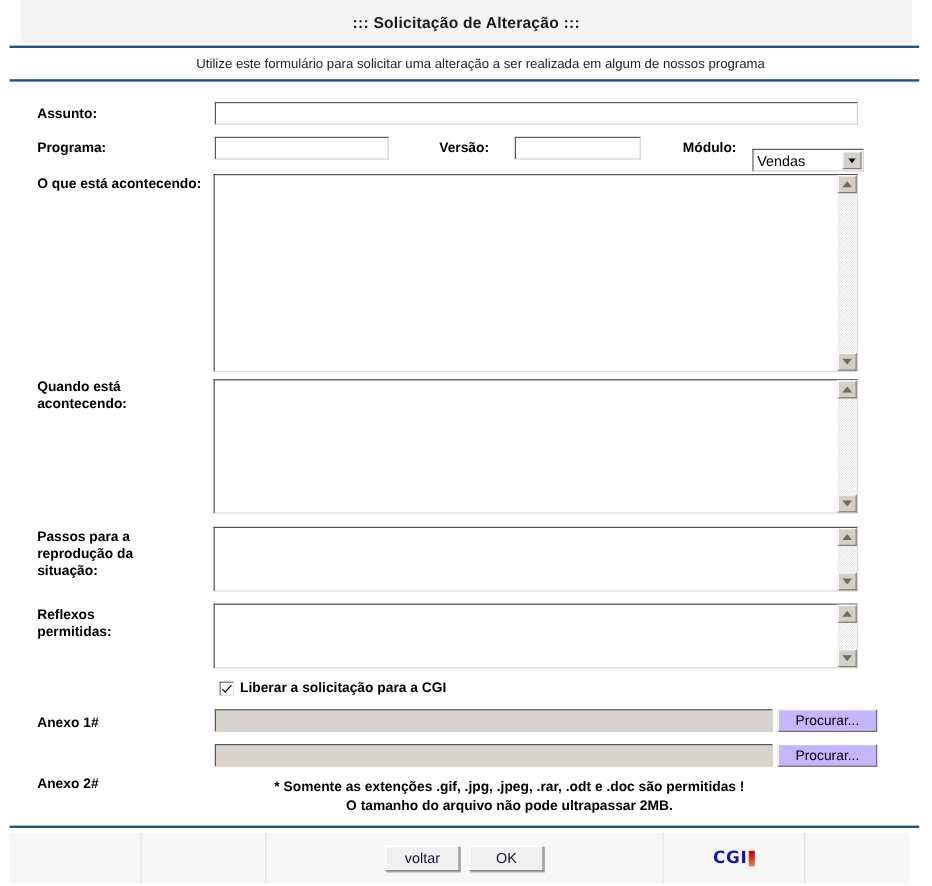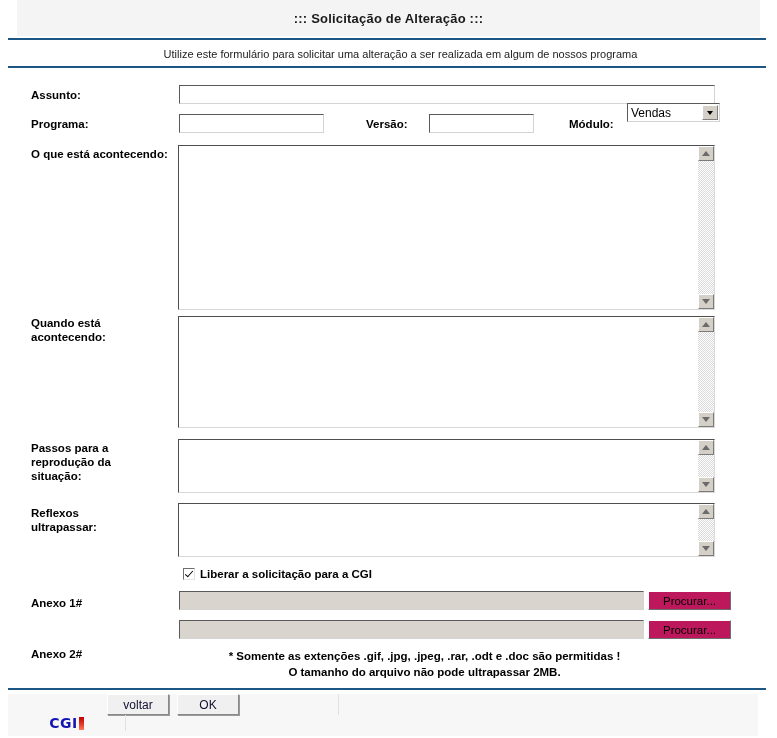--- a/index.html
+++ b/index.html
@@ -224,21 +224,21 @@
 
   
   .file-fake {
     height: 19px;
     background: #d9d5ce;
     border: 1px solid;
     border-color: #5a5a5a #d4d4d4 #d4d4d4 #5a5a5a;
     box-sizing: border-box;
   }
   .btn3d {
-    background: #be185d;
+    background: #c4b5fd;
     border: 1px solid;
     border-color: #ffffff #6f6f6f #6f6f6f #ffffff;
     box-sizing: border-box;
     font-family: "Liberation Sans", sans-serif;
     font-size: 11.5px;
     color: #000;
     display: flex;
     align-items: center;
     justify-content: center;
     cursor: default;
@@ -262,21 +262,20 @@
   
   .footer {
     position: absolute;
     left: 8px;
     top: 694px;
     width: 750px;
     height: 42px;
     display: flex;
     align-items: stretch;
     background: #f7f7f8;
-    flex-direction: column;
   }
   .fcell {
     border-right: 1px solid #e2e2e6;
     display: flex;
     align-items: center;
     justify-content: center;
     box-sizing: border-box;
   }
   .fcell.last { border-right: none; }
   .fbtn {
@@ -335,21 +334,21 @@
 
     <div class="row" style="left:31px; top:41px;">
       <span class="lbl" style="width:147px;">Programa:</span>
     </div>
     <input class="txt" style="position: absolute; left: 179px; top: 38px; width: 145px; height: 19px;" type="text" value="">
 
     <span class="lbl" style="position:absolute; left:366px; top:41px;">Versão:</span>
     <input class="txt" style="position: absolute; left: 429px; top: 38px; width: 105px; height: 19px;" type="text" value="">
 
     <span class="lbl" style="position:absolute; left:569px; top:41px;">Módulo:</span>
-    <div class="sel-wrap" style="position:absolute; left:627px; top:27px;">
+    <div class="sel-wrap" style="position:absolute; left:627px; top:48px;">
       <span class="sel-value">Vendas</span>
       <span class="sel-btn">
           <i class="arrow-d"></i>
         </span>
     </div>
 
     <span class="lbl" style="position:absolute; left:31px; top:71px;">O que está acontecendo:</span>
     <div class="ta" style="position:absolute; left:178px; top:69px; width:537px; height:165px;">
       <div class="sb">
         <span class="sb-btn">
@@ -382,21 +381,21 @@
         <span class="sb-btn">
             <i class="sb-up"></i>
           </span>
         <span class="sb-btn">
             <i class="sb-dn"></i>
           </span>
       </div>
     </div>
 
     <span class="lbl" style="position:absolute; left:31px; top:430px;">Reflexos
-ultrapassar:</span>
+permitidas:</span>
     <div class="ta" style="position:absolute; left:178px; top:427px; width:537px; height:54px;">
       <div class="sb">
         <span class="sb-btn">
             <i class="sb-up"></i>
           </span>
         <span class="sb-btn">
             <i class="sb-dn"></i>
           </span>
       </div>
     </div>

